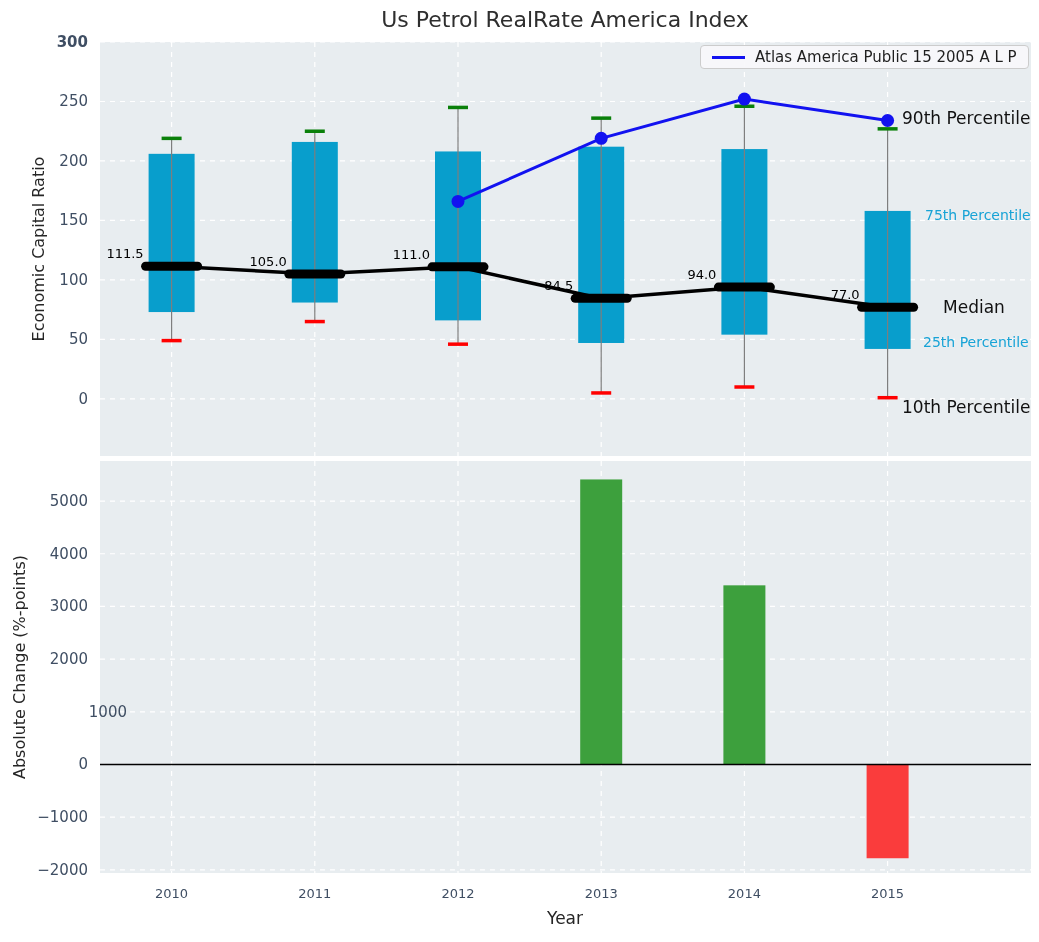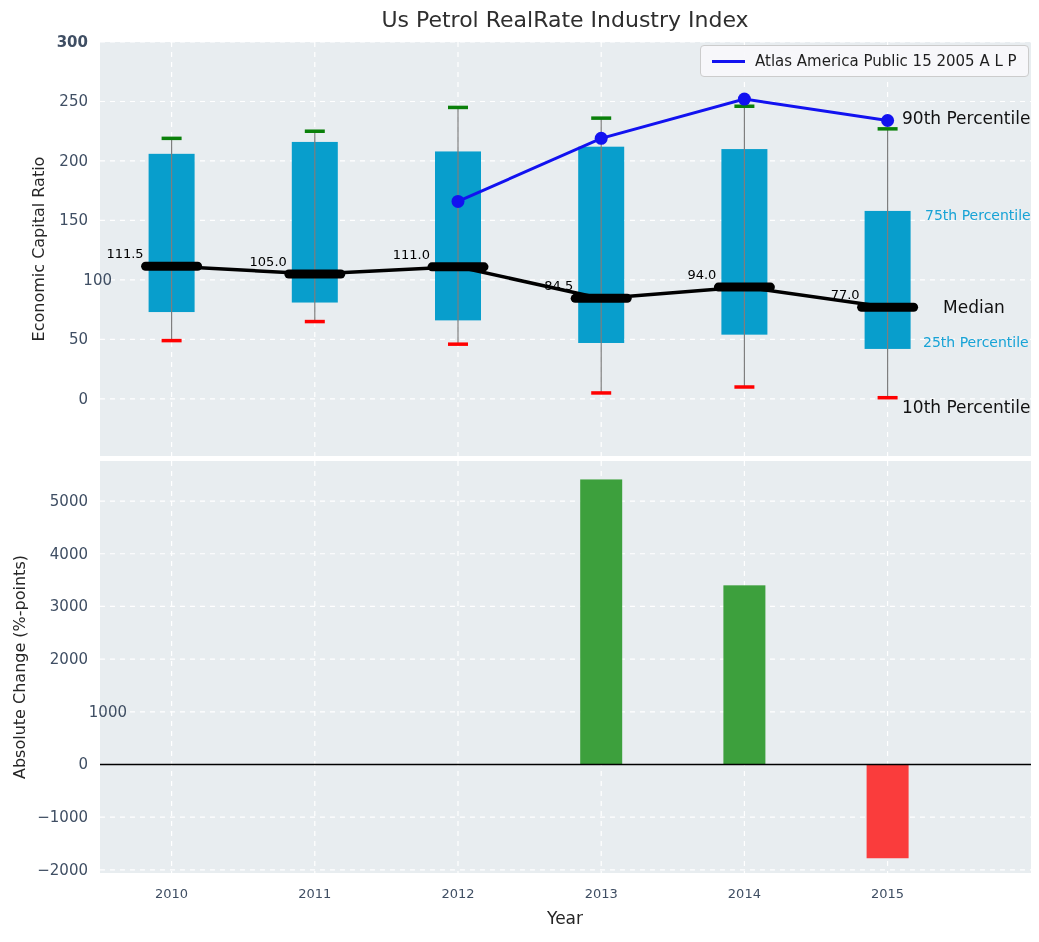--- a/index.html
+++ b/index.html
@@ -22,36 +22,36 @@
     white-space:nowrap;
   }
   .ytick {
     position:absolute; left:0; width:88px; text-align:right;
     font-size:15px; transform:translateY(-50%); white-space:nowrap;
   }
   .xtick {
     position:absolute; transform:translateX(-50%); font-size:13px; white-space:nowrap;
   }
   .legend {
-    position:absolute; left:700px; top:45px; height:32px; box-sizing:border-box;
+    position:absolute; left:700px; top:45px; height:24px; box-sizing:border-box;
     display:flex; align-items:center; gap:10px; padding:0 11px;
     background:rgba(247,247,251,0.92); border:1px solid #cccccc; border-radius:4px;
     font-size:15px; color:#1f1f1f; white-space:nowrap;
   }
   .legend-line { width:33px; height:0; border-top:3px solid #1212f0; }
   .anno { position:absolute; transform:translateY(-50%); white-space:nowrap; }
   .anno.big { font-size:17px; color:#111111; }
   .anno.small { font-size:14px; }
 </style>
 </head>
 <body>
 
 <div class="figure">
 
-  <div class="chart-title">Us Petrol RealRate Industry Index</div>
+  <div class="chart-title">Us Petrol RealRate America Index</div>
 
   <div class="panel" id="panel-top" style="left: 100px; top: 42px; width: 931px; height: 414px; background: rgb(232, 237, 240);">
     <svg id="svg-top" width="931" height="414" viewBox="0 0 931 414">
         <line x1="71.6" x2="71.6" y1="0" y2="414" stroke="#ffffff" stroke-width="1.2" stroke-dasharray="5 5"></line>
         <line x1="214.79999999999998" x2="214.79999999999998" y1="0" y2="414" stroke="#ffffff" stroke-width="1.2" stroke-dasharray="5 5"></line>
         <line x1="358" x2="358" y1="0" y2="414" stroke="#ffffff" stroke-width="1.2" stroke-dasharray="5 5"></line>
         <line x1="501.19999999999993" x2="501.19999999999993" y1="0" y2="414" stroke="#ffffff" stroke-width="1.2" stroke-dasharray="5 5"></line>
         <line x1="644.4" x2="644.4" y1="0" y2="414" stroke="#ffffff" stroke-width="1.2" stroke-dasharray="5 5"></line>
         <line x1="787.6" x2="787.6" y1="0" y2="414" stroke="#ffffff" stroke-width="1.2" stroke-dasharray="5 5"></line>
         <line x1="0" x2="931" y1="356.8965517241379" y2="356.8965517241379" stroke="#ffffff" stroke-width="1.2" stroke-dasharray="5 5"></line>
@@ -128,21 +128,21 @@
       </svg>
   </div>
 
   <div class="axis-label" id="ylabel-top" style="left: 38px; top: 249px;">Economic Capital Ratio</div>
   <div class="axis-label" id="ylabel-bottom" style="left: 19px; top: 667px;">Absolute Change (%-points)</div>
   <div class="x-axis-label" id="xlabel" style="left: 565px; top: 908px;">Year</div>
 
   <div id="yticks-top">
       <div class="ytick" style="top: 398.897px; color: rgb(63, 78, 99);">0</div>
       <div class="ytick" style="top: 339.414px; color: rgb(63, 78, 99);">50</div>
-      <div class="ytick" style="top: 279.931px; color: rgb(63, 78, 99); padding-left: 24px;">100</div>
+      <div class="ytick" style="top: 279.931px; color: rgb(63, 78, 99);">100</div>
       <div class="ytick" style="top: 220.448px; color: rgb(63, 78, 99);">150</div>
       <div class="ytick" style="top: 160.966px; color: rgb(63, 78, 99);">200</div>
       <div class="ytick" style="top: 101.483px; color: rgb(63, 78, 99);">250</div>
       <div class="ytick" style="top: 42px; color: rgb(63, 78, 99); font-weight: bold;">300</div>
     </div>
   <div id="yticks-bottom">
       <div class="ytick" style="top: 869.839px; color: rgb(63, 78, 99);">−2000</div>
       <div class="ytick" style="top: 817.153px; color: rgb(63, 78, 99);">−1000</div>
       <div class="ytick" style="top: 764.468px; color: rgb(63, 78, 99);">0</div>
       <div class="ytick" style="top: 711.783px; color: rgb(63, 78, 99); margin-left: 39px;">1000</div>

